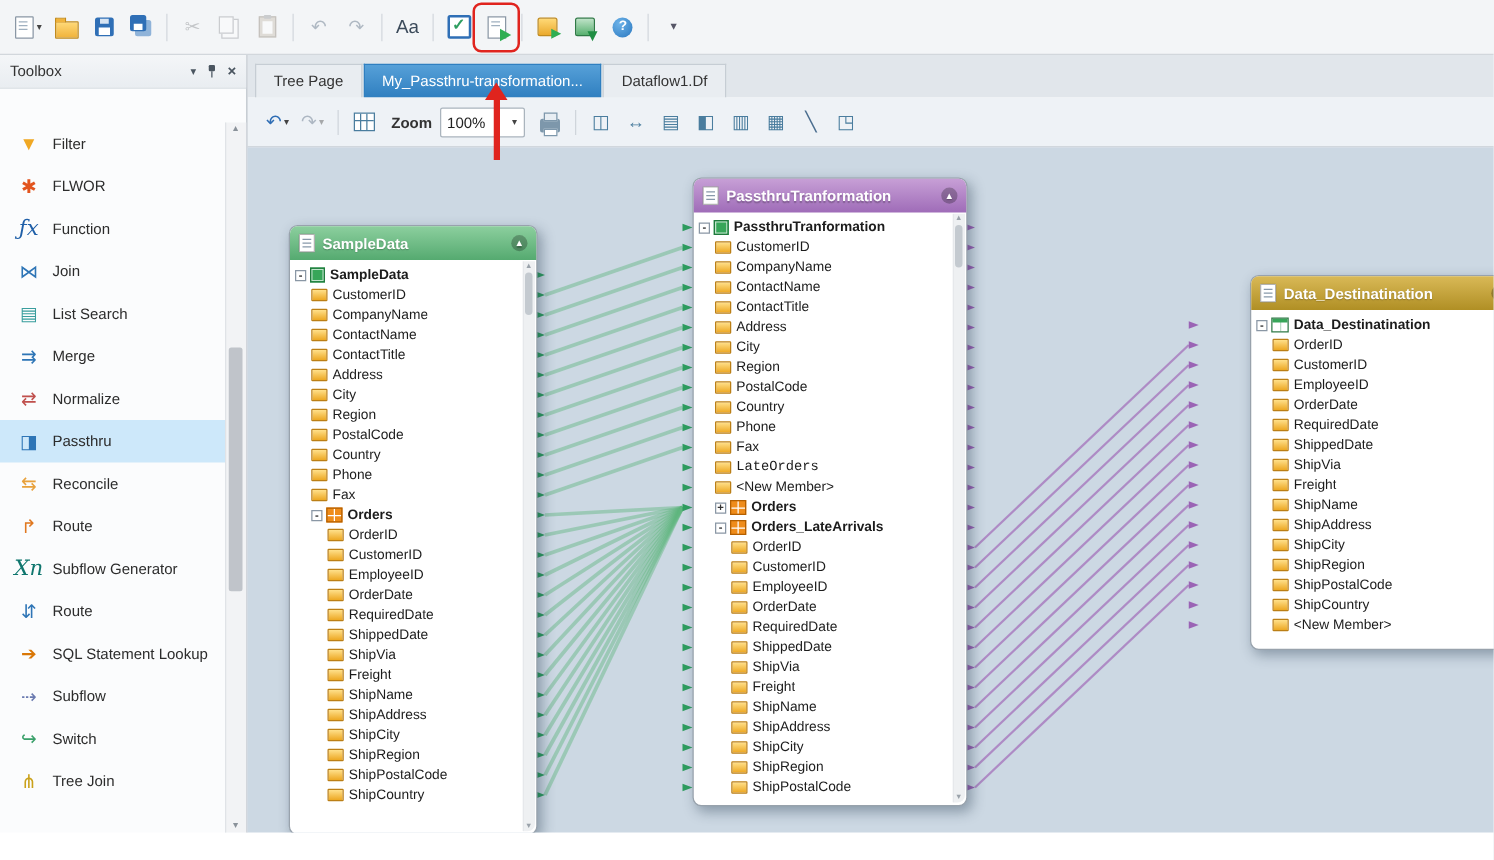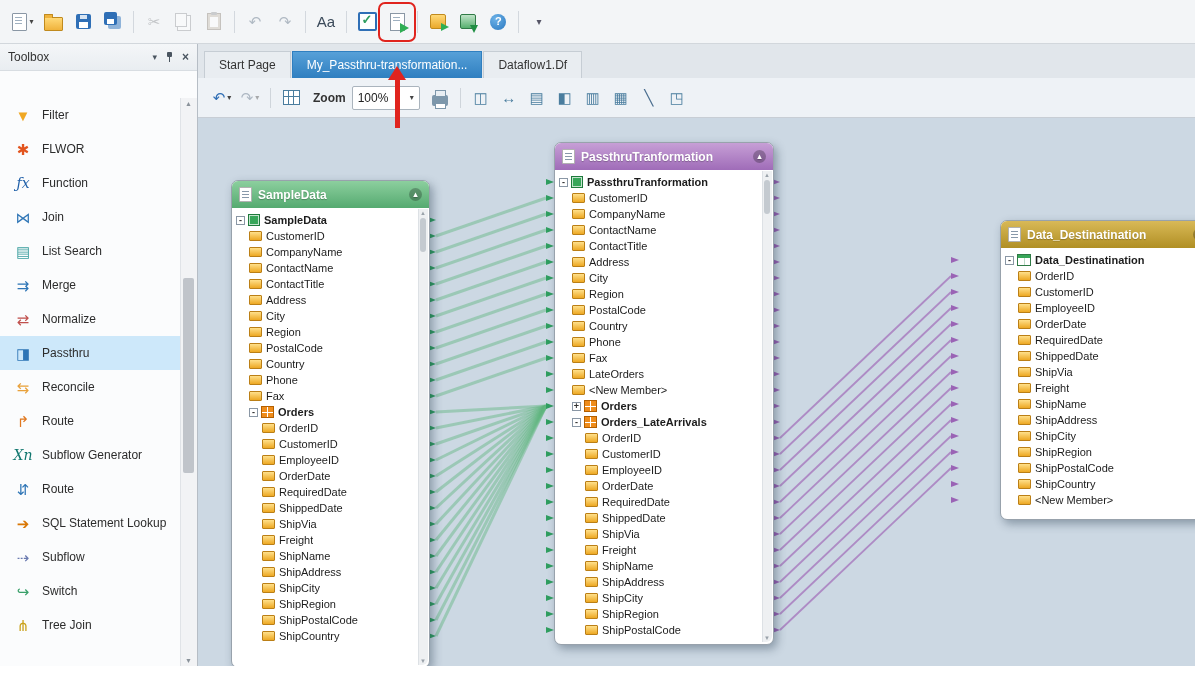--- a/index.html
+++ b/index.html
@@ -65,21 +65,21 @@
   .pin::after{content:"";position:absolute;top:5px;left:4px;width:1px;height:5px;background:#4a5560}
   .tbx-search{height:28px;display:flex;align-items:center;background:#fff;border-bottom:1px solid #e2e5e9;padding:0 8px}
   .tbx-search input{border:none;outline:none;flex:1;font-size:12px;color:#555;background:transparent;font-family:inherit}
   .tbx-search input::placeholder{color:#a9b0b8}
   .mag{width:8px;height:8px;border:2px solid #b7bec6;border-radius:50%;position:relative;flex:none}
   .mag::after{content:"";position:absolute;width:2px;height:5px;background:#b7bec6;transform:rotate(-45deg);right:-2px;bottom:-4px}
   .tbx-list{position:absolute;top:54px;bottom:0;left:0;right:16px;overflow:hidden}
   .tbx-item{height:34px;display:flex;align-items:center;padding-left:10px;font-size:12px;color:#2c2c2c}
   .tbx-item.selected{background:#cde8fa}
   .tbx-icon{width:26px;text-align:center;font-size:15px;margin-right:6px;flex:none;line-height:1}
-  .tbx-icon.italic{font-style:italic;font-family:"DejaVu Serif",serif;font-size:14px}
+  .tbx-icon.italic{font-style:italic;font-family:"DejaVu Serif",serif;font-size:17px}
   .tbx-scroll{position:absolute;top:54px;bottom:0;right:0;width:16px;background:#f2f3f5;border-left:1px solid #e0e3e7;font-size:7px;color:#8a929a;text-align:center}
   .tbx-scroll::before{content:"▲";position:absolute;top:2px;left:4px}
   .tbx-scroll::after{content:"▼";position:absolute;bottom:2px;left:4px}
   .tbx-thumb{position:absolute;top:180px;left:2px;width:11px;height:195px;background:#c0c4ca;border-radius:2px}
 
   
   .right{flex:1;display:flex;flex-direction:column;min-width:0}
   .tab-bar{height:34px;background:#e1e6eb;display:flex;align-items:flex-end;padding-left:6px;flex:none}
   .tab{height:26px;line-height:26px;padding:0 14px;font-size:12px;color:#333;background:#e9edf1;border:1px solid #c6cdd4;border-bottom:none;margin-right:1px;white-space:nowrap}
   .tab.active{background:linear-gradient(#56a0d8,#2f7fc0);color:#fff;border-color:#2f7fc0}
@@ -263,21 +263,21 @@
           </div>
         </div>
       <div class="tbx-scroll">
         <div class="tbx-thumb"></div>
       </div>
     </div>
 
     <div class="right">
 
       <div class="tab-bar" id="tab-bar">
-          <div class="tab">Start Page</div>
+          <div class="tab">Tree Page</div>
           <div class="tab active">My_Passthru-transformation...</div>
           <div class="tab">Dataflow1.Df</div>
         </div>
 
       <div class="canvas-toolbar">
         <span id="ct-undo-slot"><button class="ct-btn">
               <span class="gicon" style="color: rgb(46, 109, 180);">↶</span>
               <span class="caret">▾</span>
             </button><button class="ct-btn disabled">
               <span class="gicon" style="color: rgb(46, 109, 180);">↷</span>
@@ -645,21 +645,21 @@
                 <span class="node-label">Country</span>
               </div>
               <div class="node-row" style="padding-left: 17px;">
                 <span class="fi fi-field"></span>
                 <span class="node-label">Phone</span>
               </div>
               <div class="node-row" style="padding-left: 17px;">
                 <span class="fi fi-field"></span>
                 <span class="node-label">Fax</span>
               </div>
-              <div class="node-row" style="padding-left: 17px;">
+              <div class="node-row" style="padding-left: 17px; font-family: Liberation Mono, monospace;">
                 <span class="fi fi-field"></span>
                 <span class="node-label">LateOrders</span>
               </div>
               <div class="node-row" style="padding-left: 17px;">
                 <span class="fi fi-field"></span>
                 <span class="node-label">&lt;New Member&gt;</span>
               </div>
               <div class="node-row bold" style="padding-left: 17px;">
                 <span class="exp">+</span>
                 <span class="fi fi-grid"></span>

